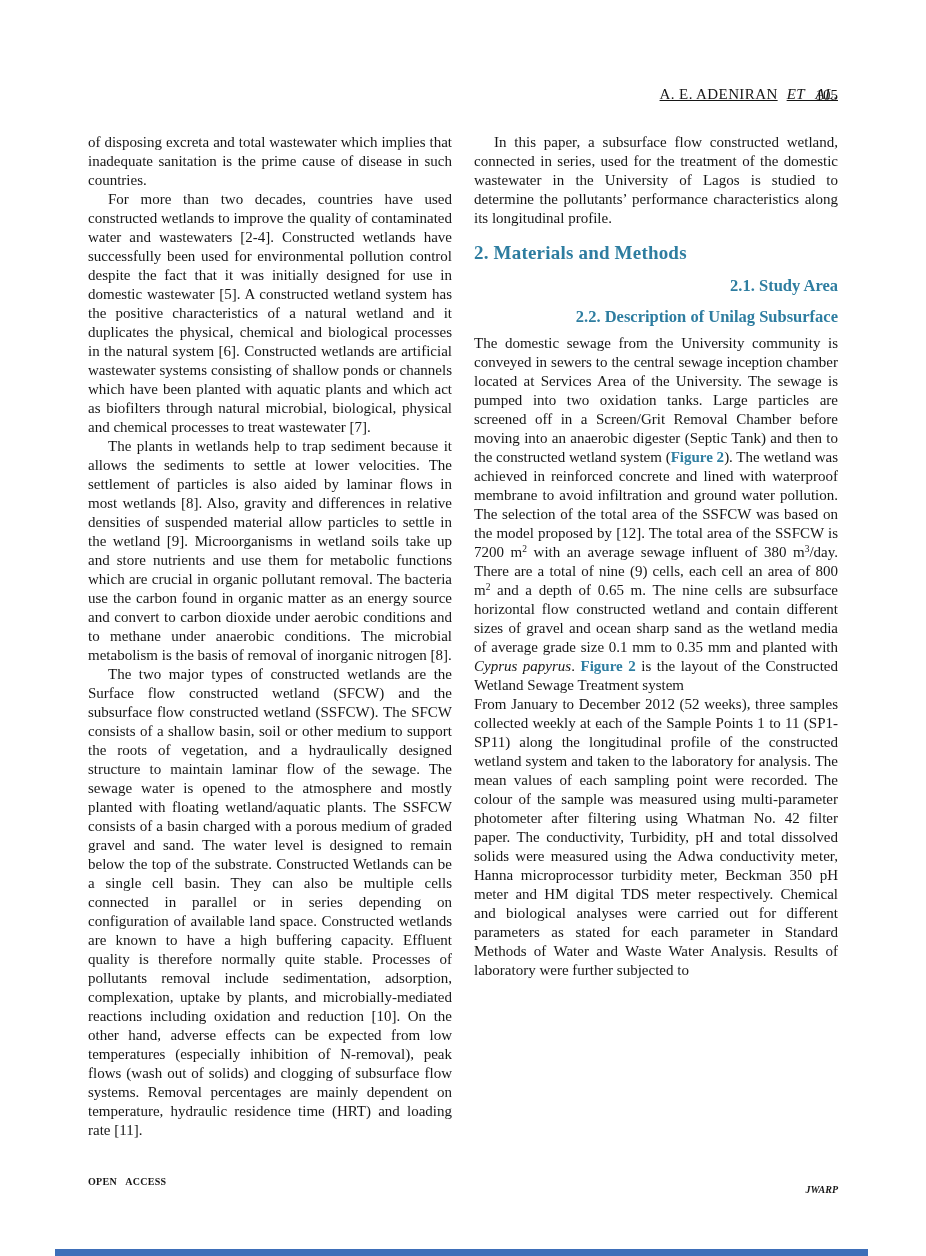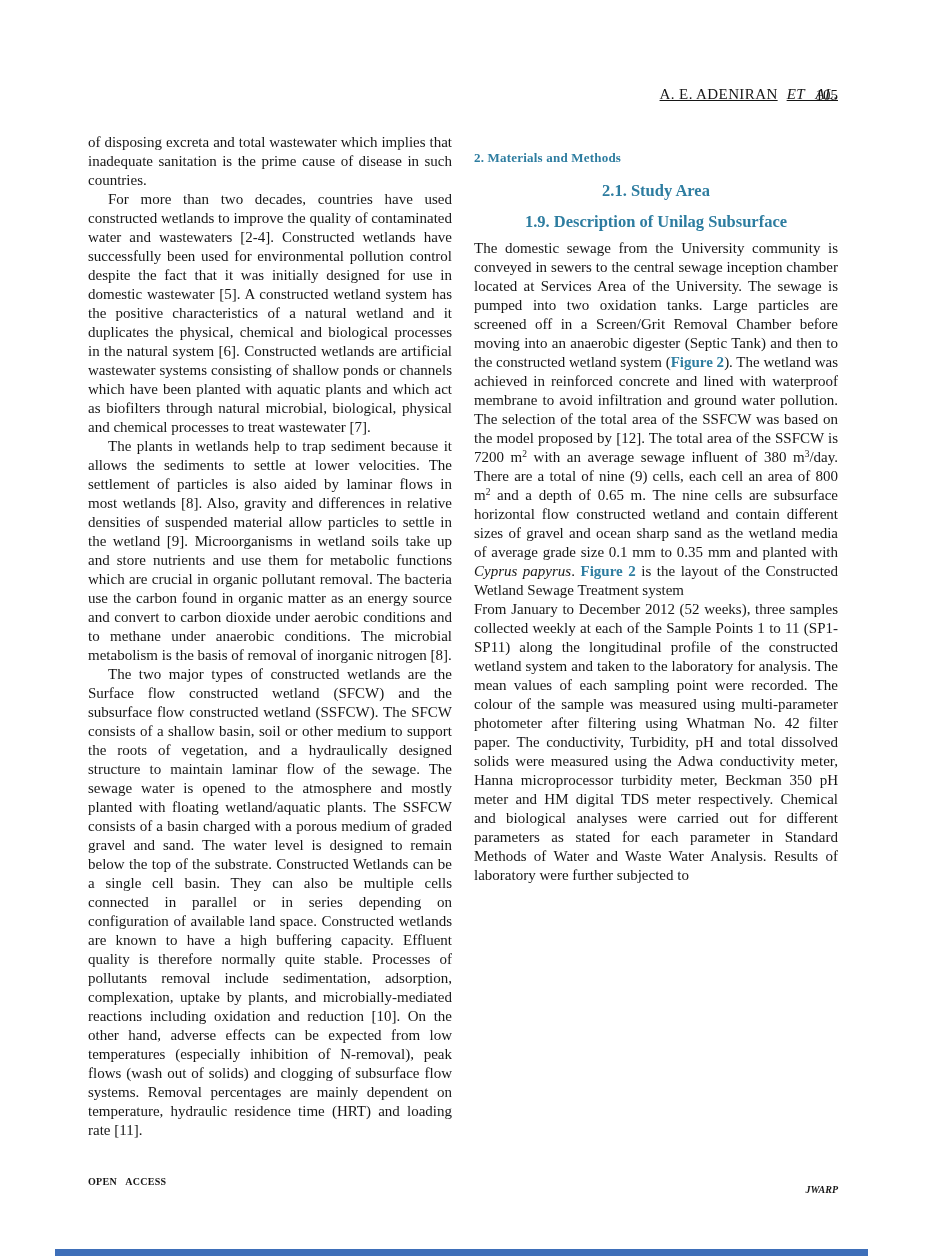--- a/index.html
+++ b/index.html
@@ -23,26 +23,26 @@
     position:absolute;top:133px;left:88px;width:750px;
     display:flex;gap:22px;align-items:flex-start;
   }
   .col{
     width:364px;font-size:15px;line-height:19px;
     text-align:justify;hyphens:auto;-webkit-hyphens:auto;
   }
   .col p{margin:0;text-indent:20px;}
   .col p.noindent{text-indent:0;}
   h2.section{
-    font-size:13px;line-height:22px;color:var(--accent);
+    font-size:19px;line-height:22px;color:var(--accent);
     margin:14px 0 9px;font-weight:bold;text-align:left;letter-spacing:.2px;
   }
   h3.subsection{
     font-size:16.5px;line-height:19px;color:var(--accent);
-    margin:12px 0 8px;font-weight:bold;text-align:center;
+    margin:12px 0 8px;font-weight:bold;text-align:right;
   }
   h3.subsection .line2{display:block;padding-left:38px;}
   .seg-link{color:var(--accent);font-weight:bold;}
   .seg-sup{font-size:9.5px;vertical-align:5px;line-height:0;}
   .seg-i{font-style:italic;}
   .page-footer{
     position:absolute;left:88px;right:88px;top:1176px;
     font-size:10px;font-weight:bold;
   }
   .page-footer .oa{word-spacing:6px;letter-spacing:.3px;}
@@ -63,26 +63,27 @@
 <div class="columns">
 
   <div class="col">
     <p class="noindent">of disposing excreta and total wastewater which implies that inadequate sanitation is the prime cause of disease in such countries.</p>
     <p>For more than two decades, countries have used constructed wetlands to improve the quality of contaminated water and wastewaters [2-4]. Constructed wetlands have successfully been used for environmental pollution control despite the fact that it was initially designed for use in domestic wastewater [5]. A constructed wetland system has the positive characteristics of a natural wetland and it duplicates the physical, chemical and biological processes in the natural system [6]. Constructed wetlands are artificial wastewater systems consisting of shallow ponds or channels which have been planted with aquatic plants and which act as biofilters through natural microbial, biological, physical and chemical processes to treat wastewater [7].</p>
     <p>The plants in wetlands help to trap sediment because it allows the sediments to settle at lower velocities. The settlement of particles is also aided by laminar flows in most wetlands [8]. Also, gravity and differences in relative densities of suspended material allow particles to settle in the wetland [9]. Microorganisms in wetland soils take up and store nutrients and use them for metabolic functions which are crucial in organic pollutant removal. The bacteria use the carbon found in organic matter as an energy source and convert to carbon dioxide under aerobic conditions and to methane under anaerobic conditions. The microbial metabolism is the basis of removal of inorganic nitrogen [8].</p>
     <p>The two major types of constructed wetlands are the Surface flow constructed wetland (SFCW) and the subsurface flow constructed wetland (SSFCW). The SFCW consists of a shallow basin, soil or other medium to support the roots of vegetation, and a hydraulically designed structure to maintain laminar flow of the sewage. The sewage water is opened to the atmosphere and mostly planted with floating wetland/aquatic plants. The SSFCW consists of a basin charged with a porous medium of graded gravel and sand. The water level is designed to remain below the top of the substrate. Constructed Wetlands can be a single cell basin. They can also be multiple cells connected in parallel or in series depending on configuration of available land space. Constructed wetlands are known to have a high buffering capacity. Effluent quality is therefore normally quite stable. Processes of pollutants removal include sedimentation, adsorption, complexation, uptake by plants, and microbially-mediated reactions including oxidation and reduction [10]. On the other hand, adverse effects can be expected from low temperatures (especially inhibition of N-removal), peak flows (wash out of solids) and clogging of subsurface flow systems. Removal percentages are mainly dependent on temperature, hydraulic residence time (HRT) and loading rate [11].</p>
   </div>
 
   <div class="col">
+    <p>In this paper, a subsurface flow constructed wetland, connected in series, used for the treatment of the domestic wastewater in the University of Lagos is studied to determine the pollutants’ performance characteristics along its longitudinal profile.</p>
 
     <h2 class="section">2. Materials and Methods</h2>
 
     <h3 class="subsection">2.1. Study Area</h3>
 
-    <h3 class="subsection"><span class="line1">1.9. Description of Unilag Subsurface</span></h3>
+    <h3 class="subsection"><span class="line1">2.2. Description of Unilag Subsurface</span></h3>
     <p class="noindent"><span>The domestic sewage from the University community is conveyed in sewers to the central sewage inception chamber located at Services Area of the University. The sewage is pumped into two oxidation tanks. Large particles are screened off in a Screen/Grit Removal Chamber before moving into an anaerobic digester (Septic Tank) and then to the constructed wetland system (</span><span class="seg-link">Figure 2</span><span>). The wetland was achieved in reinforced concrete and lined with waterproof membrane to avoid infiltration and ground water pollution. The selection of the total area of the SSFCW was based on the model proposed by [12]. The total area of the SSFCW is 7200 m</span><span class="seg-sup">2</span><span> with an average sewage influent of 380 m</span><span class="seg-sup">3</span><span>/day. There are a total of nine (9) cells, each cell an area of 800 m</span><span class="seg-sup">2</span><span> and a depth of 0.65 m. The nine cells are subsurface horizontal flow constructed wetland and contain different sizes of gravel and ocean sharp sand as the wetland media of average grade size 0.1 mm to 0.35 mm and planted with </span><span class="seg-i">Cyprus papyrus</span><span>. </span><span class="seg-link">Figure 2</span><span> is the layout of the Constructed Wetland Sewage Treatment system</span></p>
 
     <p class="noindent">From January to December 2012 (52 weeks), three samples collected weekly at each of the Sample Points 1 to 11 (SP1-SP11) along the longitudinal profile of the constructed wetland system and taken to the laboratory for analysis. The mean values of each sampling point were recorded. The colour of the sample was measured using multi-parameter photometer after filtering using Whatman No. 42 filter paper. The conductivity, Turbidity, pH and total dissolved solids were measured using the Adwa conductivity meter, Hanna microprocessor turbidity meter, Beckman 350 pH meter and HM digital TDS meter respectively. Chemical and biological analyses were carried out for different parameters as stated for each parameter in Standard Methods of Water and Waste Water Analysis. Results of laboratory were further subjected to</p>
   </div>
 
 </div>
 
 <div class="page-footer">
   <span class="oa">OPEN ACCESS</span>
   <span class="journal">JWARP</span>

